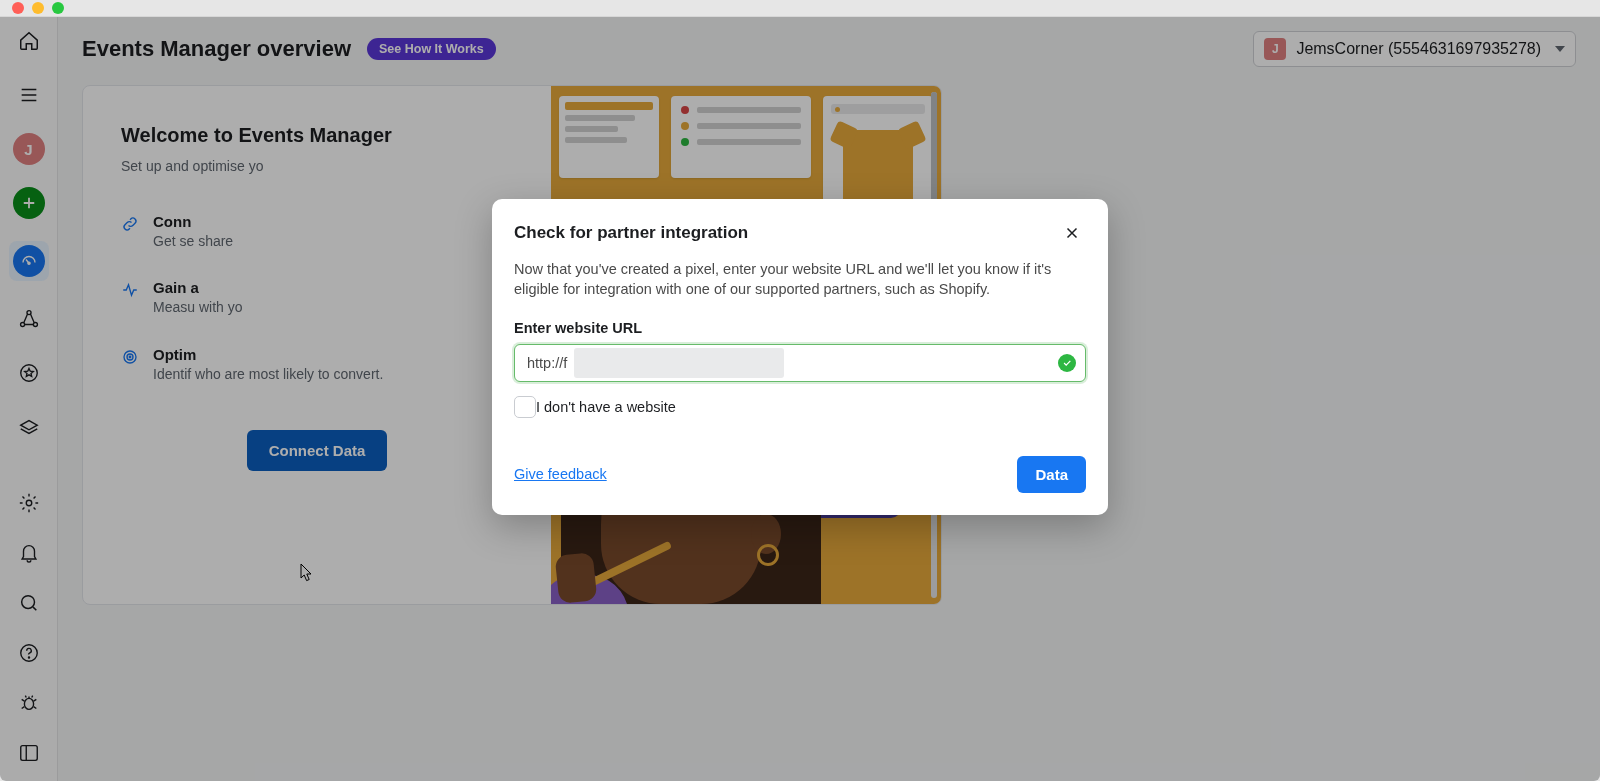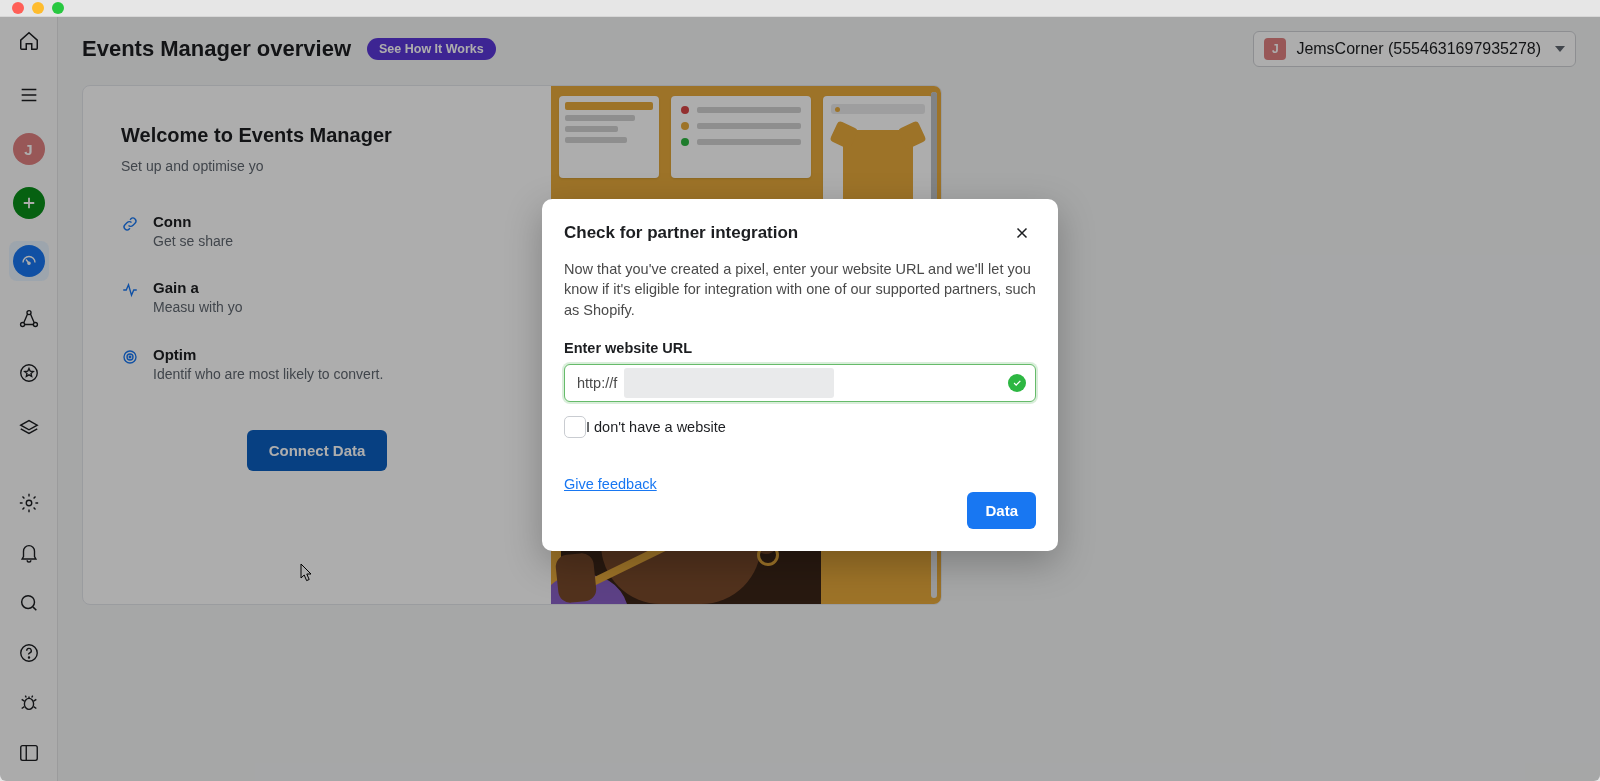--- a/index.html
+++ b/index.html
@@ -71,36 +71,36 @@
     .p2-arm { position:absolute; top: 190px; left: -30px; width: 90px; height: 190px; background:#8a60c6; border-radius: 40px; transform: rotate(8deg); }
     .p2-hand { position:absolute; top: 170px; left: -4px; width: 38px; height: 48px; background:#7a4a2b; border-radius: 12px; transform: rotate(-6deg); }
     .pencil { position:absolute; top: 176px; left: 24px; width: 90px; height: 8px; background:#e7aa3b; transform: rotate(-26deg); border-radius: 0 4px 4px 0; }
     .pencil::before { content:''; position:absolute; left:-10px; top:-5px; width:0; height:0; border-top:9px solid transparent; border-bottom:9px solid transparent; border-right:12px solid #f3dba1; }
     .card-scroll { position:absolute; right:4px; top:6px; bottom:6px; width:6px; background:#e6e6e7; border-radius:3px; }
     .card-scroll-thumb { position:absolute; left:0; right:0; top:0; height:260px; background:#bfc1c4; border-radius:3px; }
 
     
     .overlay { position: absolute; inset: 0; background: rgba(0,0,0,0.32); z-index: 10; }
     
-    .modal { position: absolute; z-index: 20; top: 182px; left: 50%; transform: translateX(-50%); width: 516px; background: #fff; border-radius: 10px; box-shadow: 0 12px 36px rgba(0,0,0,.25); padding: 20px 22px 22px; }
+    .modal { position: absolute; z-index: 20; top: 182px; left: 50%; transform: translateX(-50%); width: 616px; background: #fff; border-radius: 10px; box-shadow: 0 12px 36px rgba(0,0,0,.25); padding: 20px 22px 22px; }
     .modal-title-row { display: flex; align-items: center; }
     .modal-title { font-size: 17px; font-weight: 700; color: #1c1e21; flex: 1; }
     .close-x { width: 28px; height: 28px; display:flex; align-items:center; justify-content:center; border:none; background:transparent; cursor:pointer; color:#1c1e21; }
     .close-x svg { width:18px; height:18px; }
     .modal-desc { font-size: 14.5px; color: #4a4a4a; line-height: 1.4; margin-top: 12px; }
     .field-label { font-size: 14.5px; font-weight: 700; color: #1c1e21; margin-top: 20px; }
     .url-wrap { position: relative; margin-top: 8px; }
     .url-input { width: 100%; height: 38px; border: 1px solid #66bb6a; border-radius: 6px; padding: 0 40px 0 12px; font-size: 14.5px; color: #4a4a4a; outline: none; box-shadow: 0 0 0 2px rgba(102,187,106,.25); }
     .redact { position:absolute; top:4px; left:60px; height:30px; width:210px; background:#e9eaeb; border-radius:3px; }
     .checkmark-badge { position:absolute; right:10px; top:50%; transform:translateY(-50%); width:18px; height:18px; background:#2db742; border-radius:50%; display:flex; align-items:center; justify-content:center; }
     .checkmark-badge svg { width:10px; height:10px; color:#fff; stroke:#fff; }
     .cbx-row { display: flex; align-items: center; margin-top: 14px; }
     .cbx { width: 22px; height: 22px; border: 1.5px solid #c9ccd1; border-radius: 5px; background:#fff; cursor:pointer; }
     .cbx-label { font-size: 14.5px; color: #1c1e21; }
-    .modal-foot { display: flex; margin-top: 38px; flex-direction: column; }
+    .modal-foot { display: flex; align-items: center; margin-top: 38px; }
     .feedback-link { color: #1877f2; text-decoration: underline; font-size: 14.5px; cursor: pointer; }
     .check-btn { margin-left: auto; background: #1877f2; color:#fff; border:none; padding: 10px 18px; border-radius: 6px; font-size: 15px; font-weight: 600; cursor:pointer; }
     .cursor { position:absolute; left:300px; top:546px; z-index:5; pointer-events:none; }
     .cursor svg { width:14px; height:20px; }
   </style>
 </head>
 <body>
 
 <div class="browser-frame">
   <div class="titlebar">

